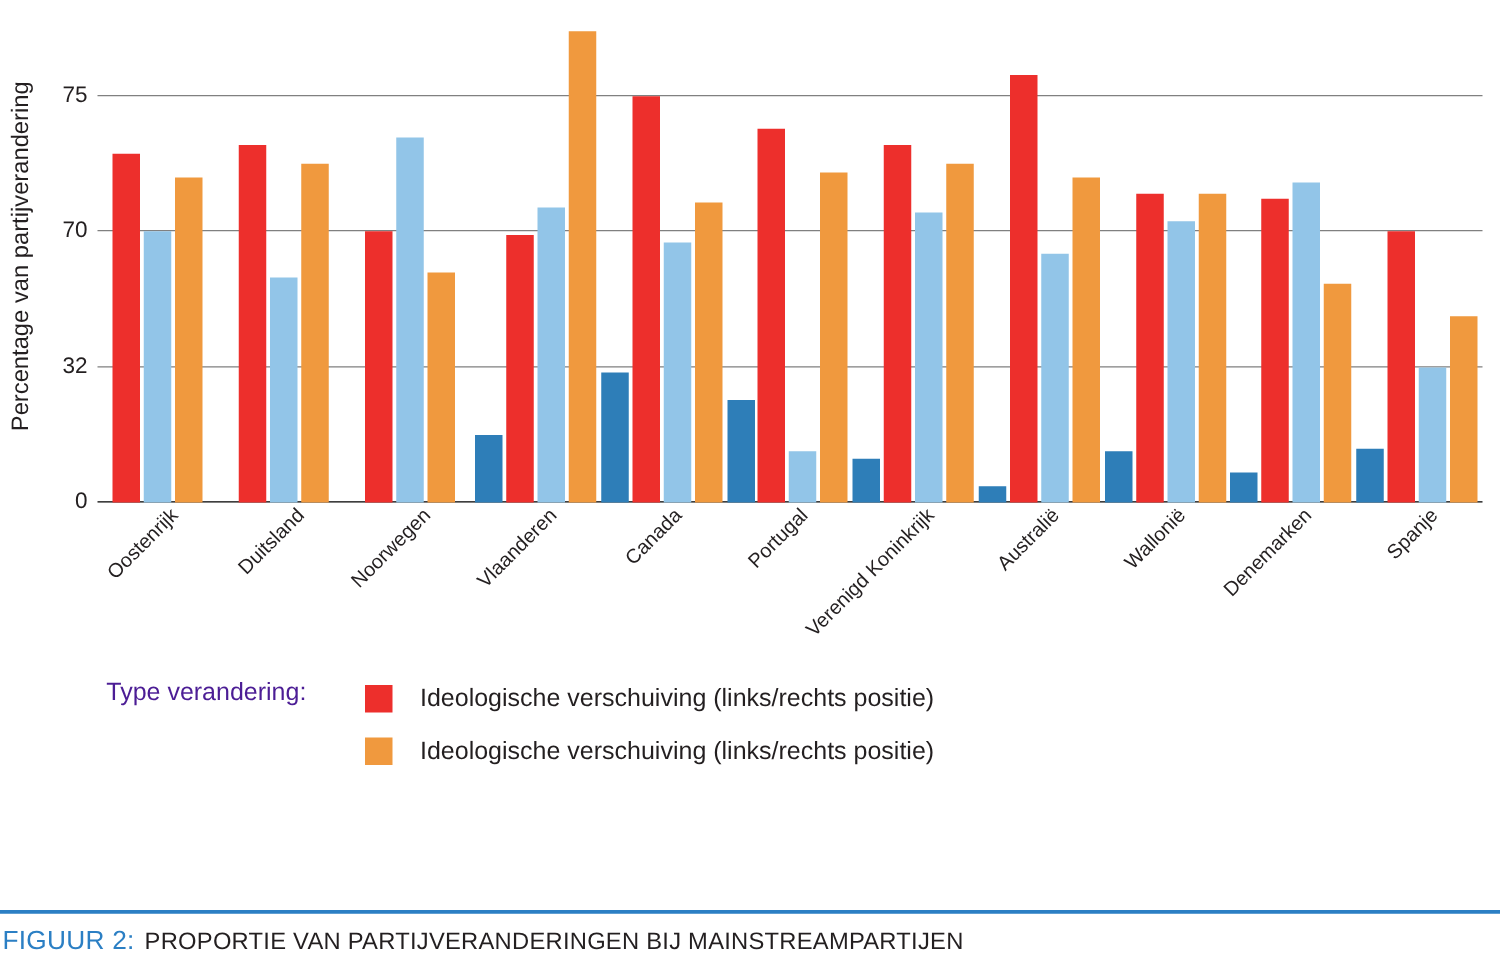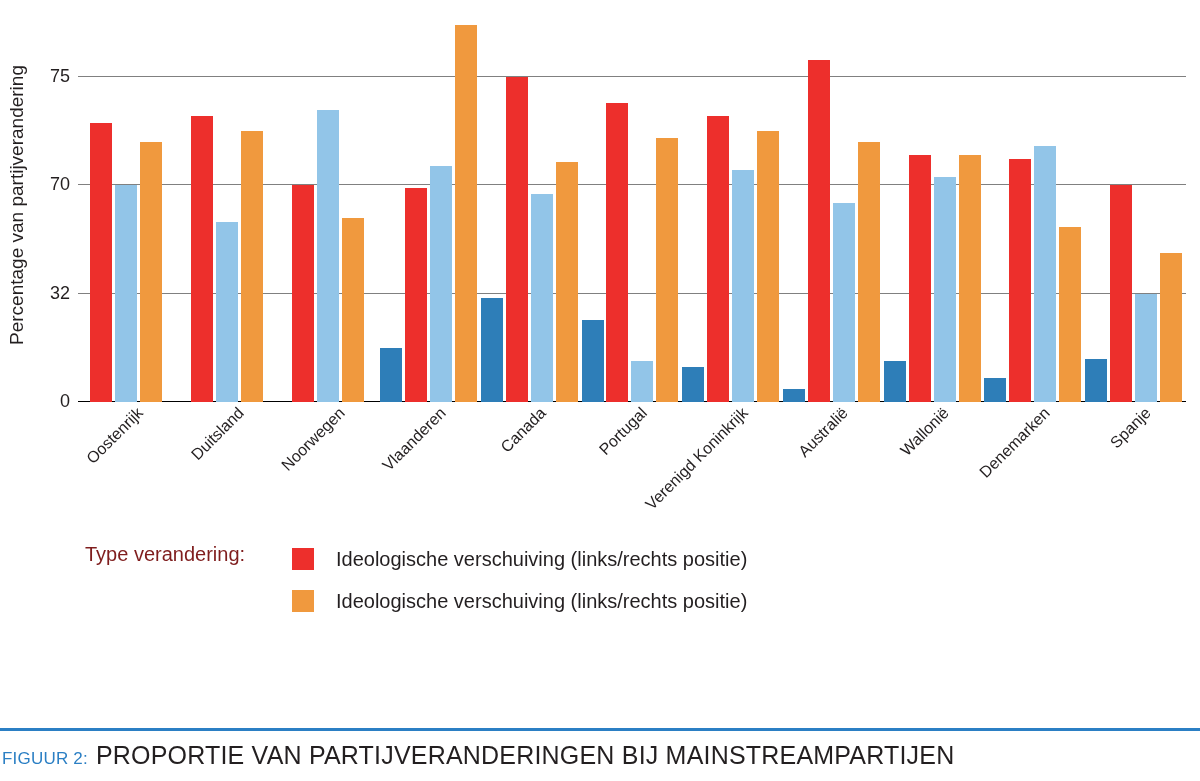--- a/index.html
+++ b/index.html
@@ -122,21 +122,21 @@
     left: 0;
     top: 530px;
     width: 1200px;
     height: 185px;
   }
   .legend-title {
     position: absolute;
     left: 85px;
     top: 13px;
     font-size: 20px;
-    color: #7f1d1d;
+    color: #4c1d95;
     white-space: nowrap;
   }
   .legend-items {
     position: absolute;
     left: 292px;
     top: 8px;
   }
   .legend-row {
     display: flex;
     align-items: center;
@@ -163,28 +163,28 @@
     padding-top: 10px;
     border-top: 3px solid #2b7fc4;
     box-sizing: border-box;
   }
   .caption-inner {
     display: flex;
     align-items: baseline;
     padding-left: 2px;
   }
   .caption-label {
-    font-size: 17px;
+    font-size: 21px;
     color: #2b7fc4;
     letter-spacing: 0.2px;
     margin-right: 8px;
     white-space: nowrap;
   }
   .caption-text {
-    font-size: 25px;
+    font-size: 19px;
     color: #231f20;
     letter-spacing: 0.2px;
     white-space: nowrap;
   }
 </style>
 </head>
 <body>
 
 <div id="figure">
 

